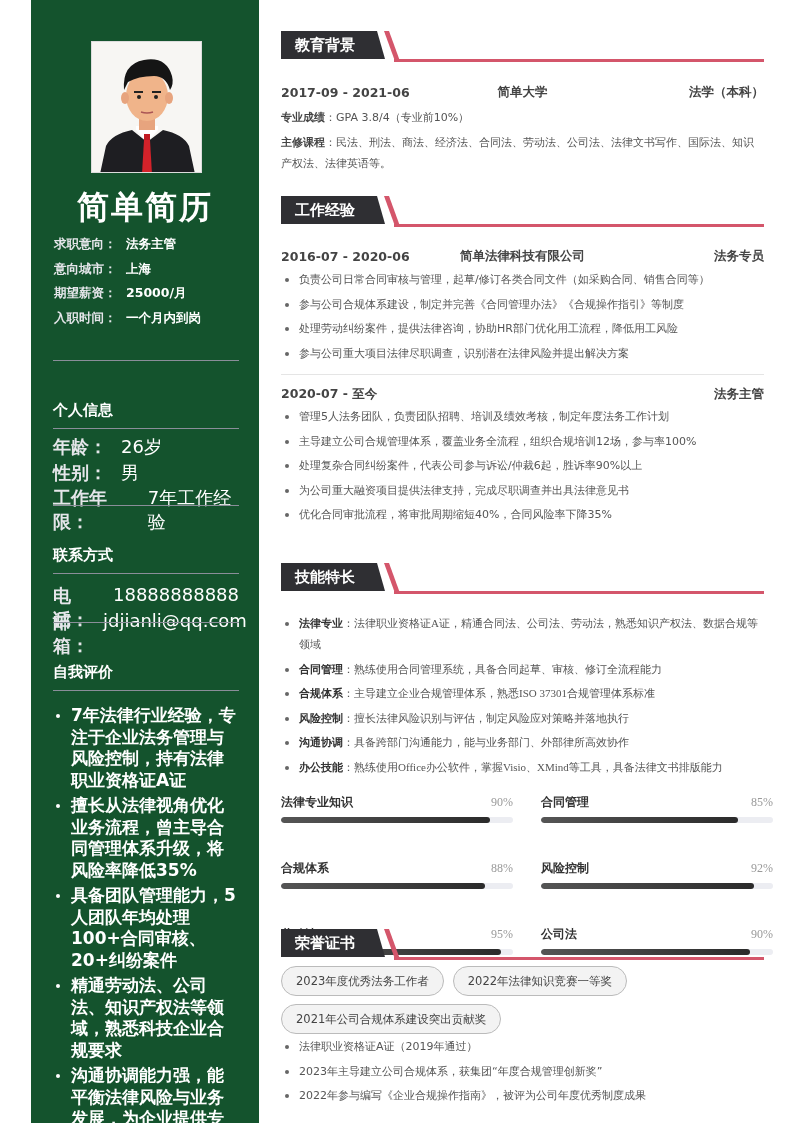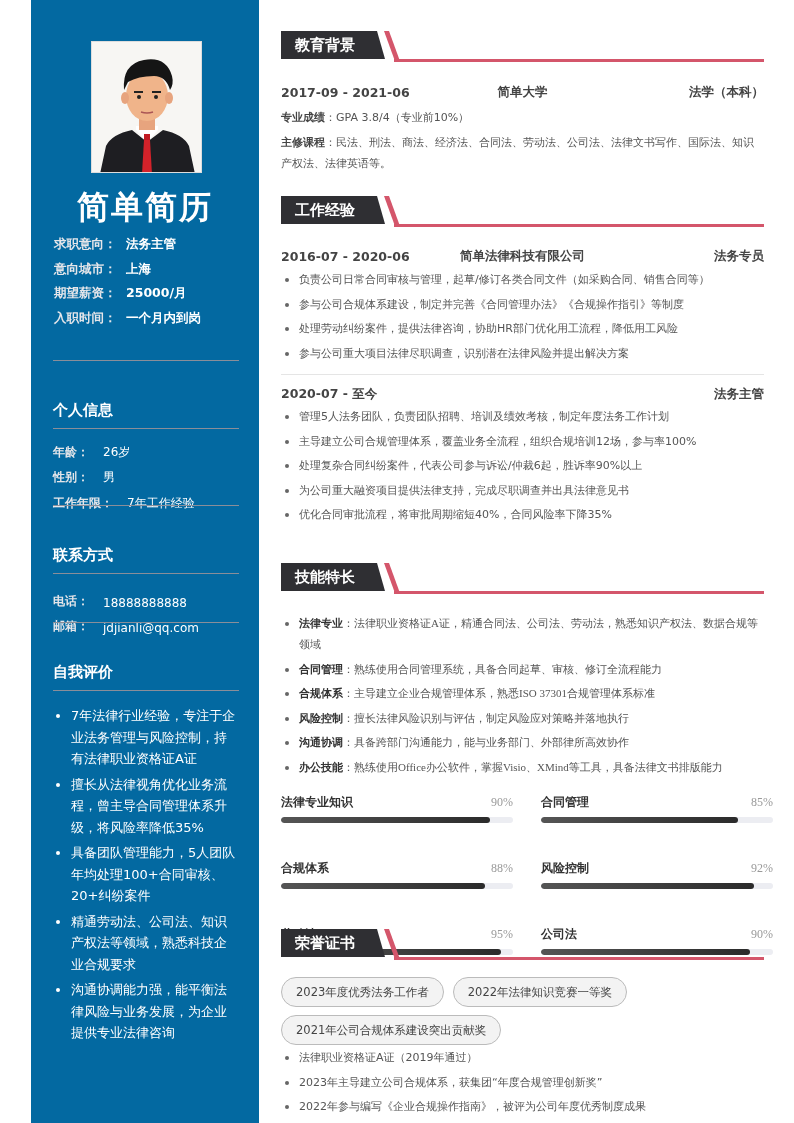--- a/index.html
+++ b/index.html
@@ -1,33 +1,33 @@
 <!DOCTYPE html>
 <html><head>
 <meta charset="utf-8">
 <style>
   * { box-sizing: border-box; margin: 0; padding: 0; }
   html, body { width: 794px; height: 1123px; overflow: hidden; background: #ffffff; }
   body { font-family: "DejaVu Sans", "Liberation Sans", sans-serif; color: #333; position: relative; }
   .page { position: absolute; left: 0; top: 0; width: 794px; height: 1123px; background: #fff; }
-  .sidebar { position: absolute; left: 31px; top: 0; width: 228px; height: 1123px; background: #0369a1; color: #fff; }
+  .sidebar { position: absolute; left: 31px; top: 0; width: 228px; height: 1123px; background: #14532d; color: #fff; }
   .photo { position: absolute; left: 60px; top: 41px; width: 111px; height: 132px; background: #f6f6f4; overflow: hidden; border: 1px solid #ddd; }
   .name { position: absolute; left: 0; width: 228px; top: 186px; text-align: center; font-size: 32px; font-weight: bold; letter-spacing: 2px; color: #fff; }
   .intent { position: absolute; left: 23px; top: 236px; width: 190px; }
   .intent .row { display: flex; font-size: 12.5px; font-weight: bold; height: 24.5px; }
   .intent .lbl { color: #e5e6ea; width: 72px; }
   .intent .val { color: #fff; }
   .sec { position: absolute; left: 22px; width: 186px; }
   .sec .hline { height: 1px; background: #8a8e99; }
   .sec h3 { font-size: 15px; font-weight: bold; color: #fff; padding: 8px 0 8px 0; margin-top: 32px; }
-  .info-row { display: flex; font-size: 12px; height: 25.5px; align-items: flex-end; }
+  .info-row { display: flex; font-size: 18px; height: 25.5px; align-items: flex-start; }
   .info-row .lbl { font-weight: bold; color: #e5e6ea; }
   .info-row .val { color: #fff; margin-left: 14px; }
   .self-list { list-style: none; margin-top: 14px; }
-  .self-list li { position: relative; padding-left: 18px; font-size: 13px; font-weight: normal; color: #fff; line-height: 21.5px; margin-bottom: 4px; }
+  .self-list li { position: relative; padding-left: 18px; font-size: 17px; font-weight: bold; color: #fff; line-height: 21.5px; margin-bottom: 4px; }
   .self-list li::before { content: ""; position: absolute; left: 3px; top: 9px; width: 4px; height: 4px; border-radius: 50%; background: #fff; }
 
   .main { position: absolute; left: 281px; top: 0; width: 483px; }
   .sec-head { position: relative; height: 32px; }
   .sec-head .tab { position: absolute; left: 0; top: 0; height: 28px; width: 104px; background: #2f2f33; color: #fff; font-size: 15px; font-weight: bold; padding-left: 14px; line-height: 28px; clip-path: polygon(0 0, 96px 0, 104px 28px, 0 28px); }
   .sec-head .slash { position: absolute; left: 103px; top: 0; width: 5px; height: 31px; background: #d4566b; transform: skewX(20deg); transform-origin: top left; }
   .sec-head .rule { position: absolute; left: 113px; right: 0; top: 28px; height: 3px; background: #d4566b; }
   .edu-head, .job-head { display: flex; justify-content: space-between; font-size: 12.5px; font-weight: bold; color: #444; height: 22px; align-items: center; }
   .edu-head .mid, .job-head .mid { position: absolute; left: 0; width: 100%; text-align: center; pointer-events: none; }
   .hrow { position: relative; }
@@ -265,21 +265,21 @@
           </div>
       </div>
     </section>
 
     <section style="position:absolute; top:929px; left:0; width:483px;">
       <div class="sec-head">
         <div class="tab">荣誉证书</div>
         <div class="slash"></div>
         <div class="rule"></div>
       </div>
-      <div class="tags" style="margin-top:16px;">
+      <div class="tags" style="margin-top:5px;">
         <span class="tag">2023年度优秀法务工作者</span>
         <span class="tag">2022年法律知识竞赛一等奖</span>
         <span class="tag">2021年公司合规体系建设突出贡献奖</span>
       </div>
       <ul class="bullets" style="margin-top:1px;">
         <li>法律职业资格证A证（2019年通过）</li>
         <li>2023年主导建立公司合规体系，获集团“年度合规管理创新奖”</li>
         <li>2022年参与编写《企业合规操作指南》，被评为公司年度优秀制度成果</li>
       </ul>
     </section>

